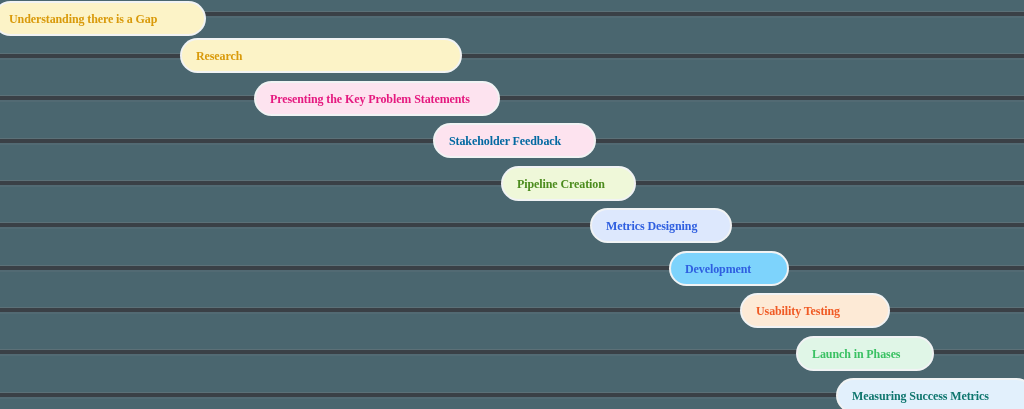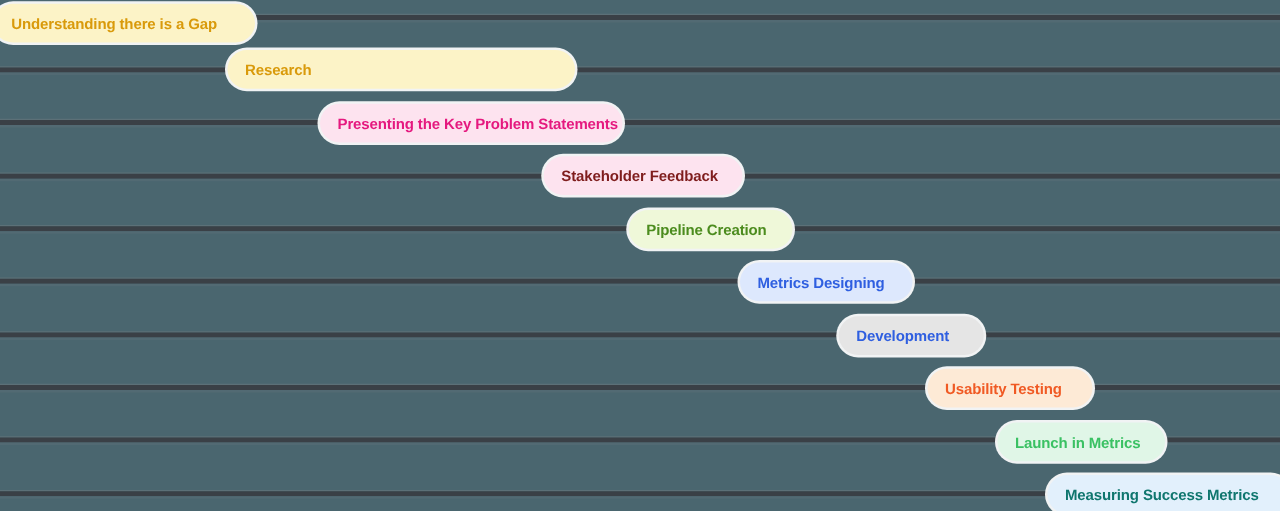--- a/index.html
+++ b/index.html
@@ -53,20 +53,21 @@
     width: 100%;
     top: 5px;
     height: 2px;
     background: #526a73;
   }
   
   #bars-layer {
     position: absolute;
     inset: 0;
     z-index: 2;
+    font-family: Liberation Serif, serif;
   }
   .task-bar {
     position: absolute;
     height: 31px;
     border-radius: 16px;
     box-sizing: border-box;
     display: flex;
     align-items: center;
     box-shadow: 0 0 0 2px rgba(255,255,255,0.92);
     overflow: visible;
@@ -144,35 +145,35 @@
       <div class="task-bar" style="left: -5px; width: 209px; top: 3px; background: rgb(252, 243, 199);">
         <span class="task-label" style="color: rgb(217, 154, 11);">Understanding there is a Gap</span>
       </div>
       <div class="task-bar" style="left: 147px; width: 278px; top: 40px; background: rgb(252, 243, 199); margin-left: 35px;">
         <span class="task-label" style="color: rgb(217, 154, 11);">Research</span>
       </div>
       <div class="task-bar" style="left: 256px; width: 242px; top: 83px; background: rgb(253, 227, 239);">
         <span class="task-label" style="color: rgb(229, 25, 127);">Presenting the Key Problem Statements</span>
       </div>
       <div class="task-bar" style="left: 435px; width: 159px; top: 125px; background: rgb(253, 227, 239);">
-        <span class="task-label" style="color: #7f1d1d;">Stakeholder Feedback</span>
+        <span class="task-label" style="color: #0369a1;">Stakeholder Feedback</span>
       </div>
       <div class="task-bar" style="left: 503px; width: 131px; top: 168px; background: rgb(239, 248, 217);">
         <span class="task-label" style="color: rgb(76, 140, 30);">Pipeline Creation</span>
       </div>
       <div class="task-bar" style="left: 592px; width: 138px; top: 210px; background: rgb(221, 232, 253);">
         <span class="task-label" style="color: rgb(47, 95, 224);">Metrics Designing</span>
       </div>
-      <div class="task-bar" style="left: 671px; width: 116px; top: 253px; background: #e5e5e5; text-align: right;">
+      <div class="task-bar" style="left: 671px; width: 116px; top: 253px; background: #7dd3fc; text-align: right;">
         <span class="task-label" style="color: rgb(47, 95, 224);">Development</span>
       </div>
-      <div class="task-bar" style="left: 742px; width: 132px; top: 295px; background: rgb(253, 234, 214);">
+      <div class="task-bar" style="left: 742px; width: 146px; top: 295px; background: rgb(253, 234, 214);">
         <span class="task-label" style="color: rgb(240, 90, 36);">Usability Testing</span>
       </div>
       <div class="task-bar" style="left: 798px; width: 134px; top: 338px; background: rgb(224, 246, 231);">
-        <span class="task-label" style="color: rgb(58, 193, 99);">Launch in Metrics</span>
+        <span class="task-label" style="color: rgb(58, 193, 99);">Launch in Phases</span>
       </div>
       <div class="task-bar" style="left: 838px; width: 194px; top: 380px; background: rgb(226, 240, 252);">
         <span class="task-label" style="color: #0f766e;">Measuring Success Metrics</span>
       </div>
     </div>
 
 </div>
 
 </body></html>

